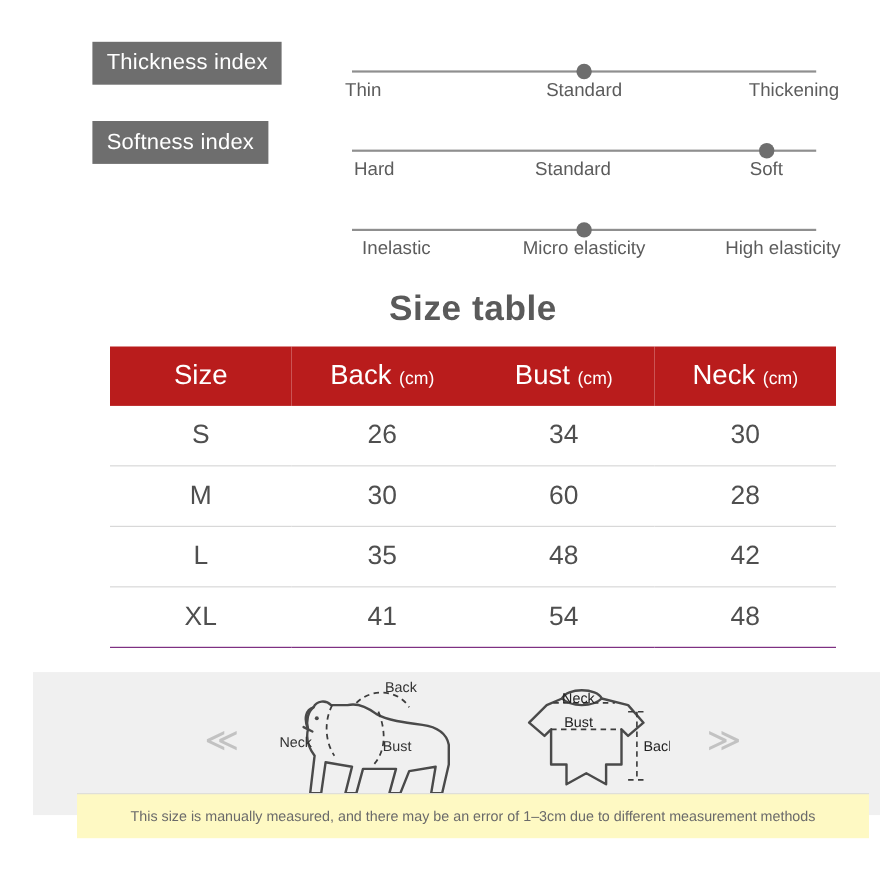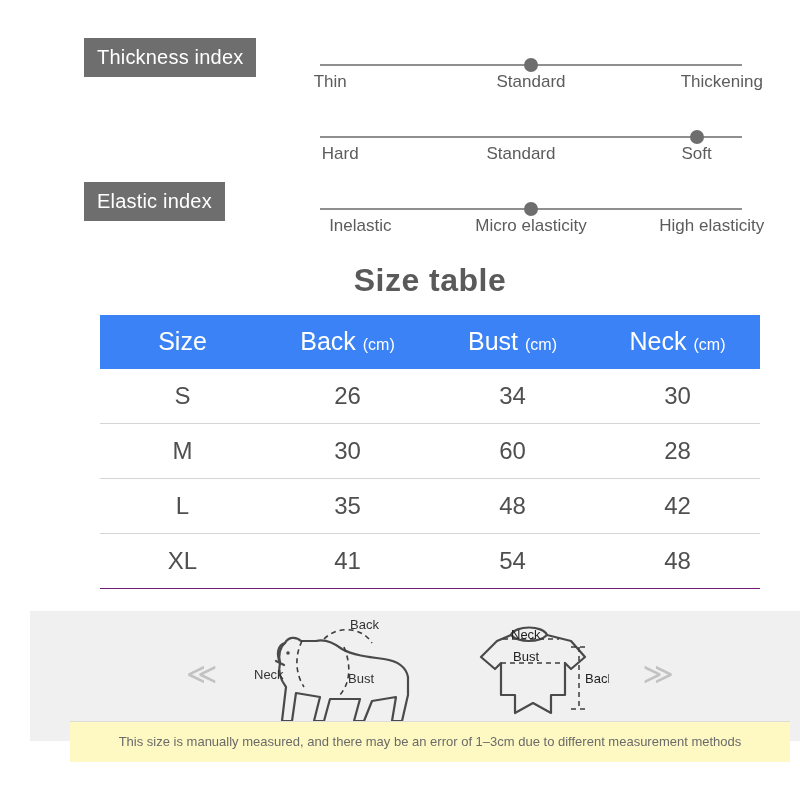--- a/index.html
+++ b/index.html
@@ -93,21 +93,21 @@
     margin: 8px 0 16px 0;
     letter-spacing: 0.5px;
   }
   table.size-table {
     width: 660px;
     margin: 0 auto;
     border-collapse: collapse;
     table-layout: fixed;
   }
   table.size-table thead th {
-    background: #3b82f6;
+    background: #b91c1c;
     color: #ffffff;
     font-size: 25px;
     font-weight: normal;
     padding: 12px 0 13px 0;
     text-align: center;
   }
   table.size-table thead th .unit {
     font-size: 16px;
   }
   table.size-table tbody td {
@@ -178,35 +178,35 @@
         </div>
         <div class="ticks">
           <span class="tick" style="left:10%;">Thin</span>
           <span class="tick" style="left:50%;">Standard</span>
           <span class="tick" style="left:88%;">Thickening</span>
         </div>
       </div>
     </div>
 
     <div class="index-row">
+      <div class="index-label">Softness index</div>
       <div class="index-track-wrap">
         <div class="track">
           <div class="track-line"></div>
           <div class="track-dot" style="left:83%;"></div>
         </div>
         <div class="ticks">
           <span class="tick" style="left:12%;">Hard</span>
           <span class="tick" style="left:48%;">Standard</span>
           <span class="tick" style="left:83%;">Soft</span>
         </div>
       </div>
     </div>
 
     <div class="index-row">
-      <div class="index-label">Elastic index</div>
       <div class="index-track-wrap">
         <div class="track">
           <div class="track-line"></div>
           <div class="track-dot" style="left:50%;"></div>
         </div>
         <div class="ticks">
           <span class="tick" style="left:16%;">Inelastic</span>
           <span class="tick" style="left:50%;">Micro elasticity</span>
           <span class="tick" style="left:86%;">High elasticity</span>
         </div>

